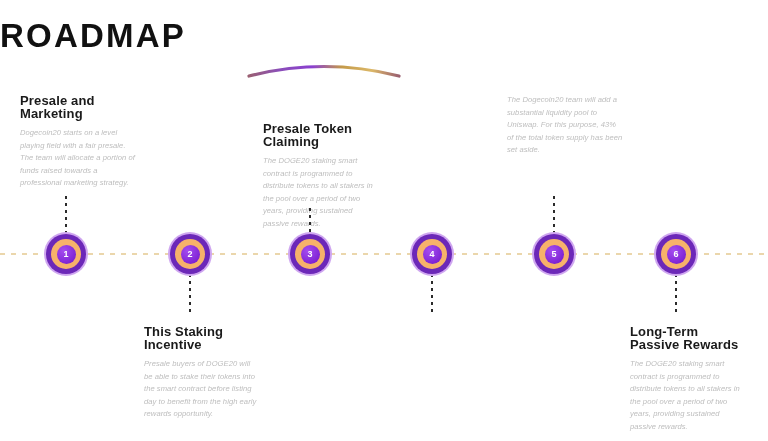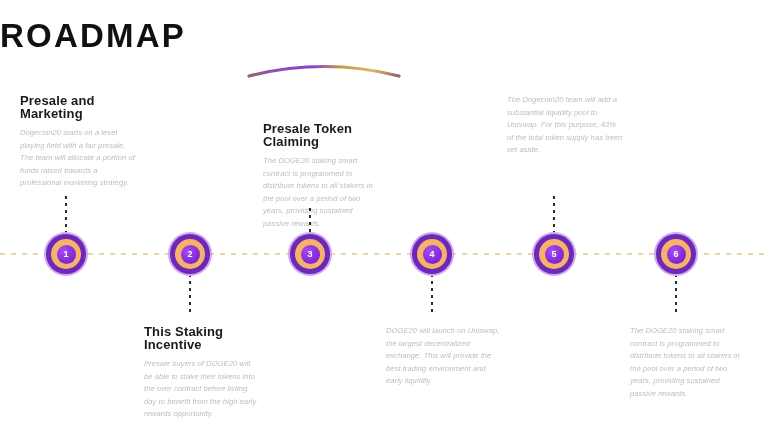--- a/index.html
+++ b/index.html
@@ -181,21 +181,21 @@
         <div class="node-core">
           <span class="node-num">1</span>
         </div>
       </div>
     </div>
   </div>
 
   <div class="connector" style="left:189px; top:274px; height:42px;"></div>
   <div class="item-text" style="left:144px; top:325px;">
     <div class="item-title">This Staking Incentive</div>
-    <div class="item-body">Presale buyers of DOGE20 will be able to stake their tokens into the over contract before listing day to benefit from the high early rewards opportunity.</div>
+    <div class="item-body">Presale buyers of DOGE20 will be able to stake their tokens into the smart contract before listing day to benefit from the high early rewards opportunity.</div>
   </div>
   <div class="node" style="left:168px;">
     <div class="node-ring-outer">
       <div class="node-ring-gold">
         <div class="node-core">
           <span class="node-num">2</span>
         </div>
       </div>
     </div>
   </div>
@@ -210,21 +210,20 @@
       <div class="node-ring-gold">
         <div class="node-core">
           <span class="node-num">3</span>
         </div>
       </div>
     </div>
   </div>
 
   <div class="connector" style="left:431px; top:274px; height:42px;"></div>
   <div class="item-text" style="left:386px; top:325px;">
-    <div class="item-body">DOGE20 will launch on Uniswap, the largest decentralized exchange. This will provide the best trading environment and early liquidity.</div>
   </div>
   <div class="node" style="left:410px;">
     <div class="node-ring-outer">
       <div class="node-ring-gold">
         <div class="node-core">
           <span class="node-num">4</span>
         </div>
       </div>
     </div>
   </div>
@@ -238,20 +237,21 @@
       <div class="node-ring-gold">
         <div class="node-core">
           <span class="node-num">5</span>
         </div>
       </div>
     </div>
   </div>
 
   <div class="connector" style="left:675px; top:274px; height:42px;"></div>
   <div class="item-text" style="left:630px; top:325px;">
+    <div class="item-title">Long-Term Passive Rewards</div>
     <div class="item-body">The DOGE20 staking smart contract is programmed to distribute tokens to all stakers in the pool over a period of two years, providing sustained passive rewards.</div>
   </div>
   <div class="node" style="left:654px;">
     <div class="node-ring-outer">
       <div class="node-ring-gold">
         <div class="node-core">
           <span class="node-num">6</span>
         </div>
       </div>
     </div>

